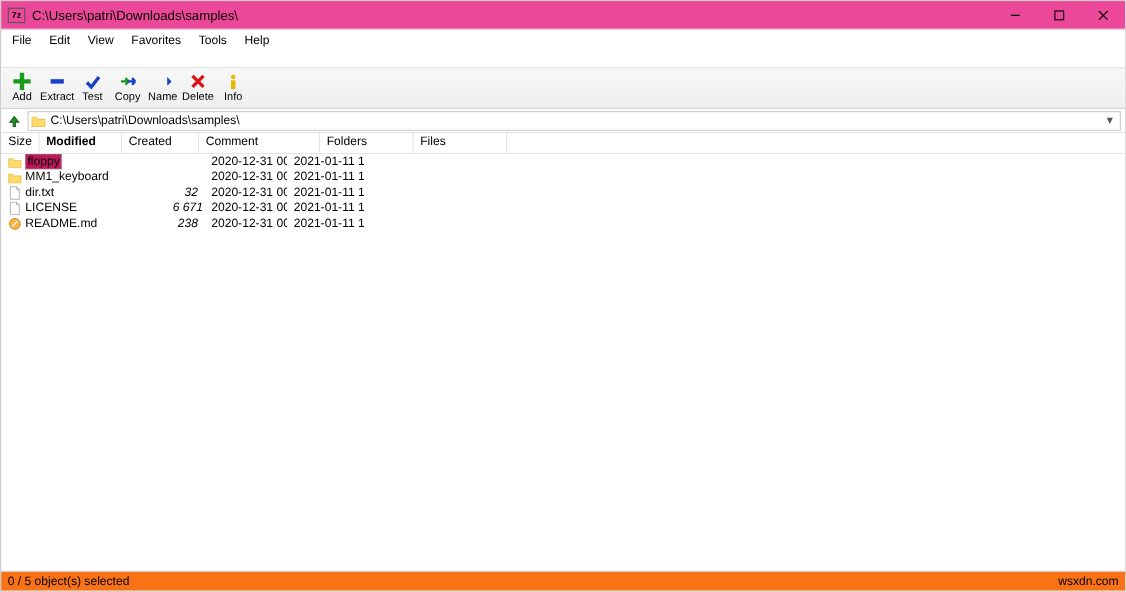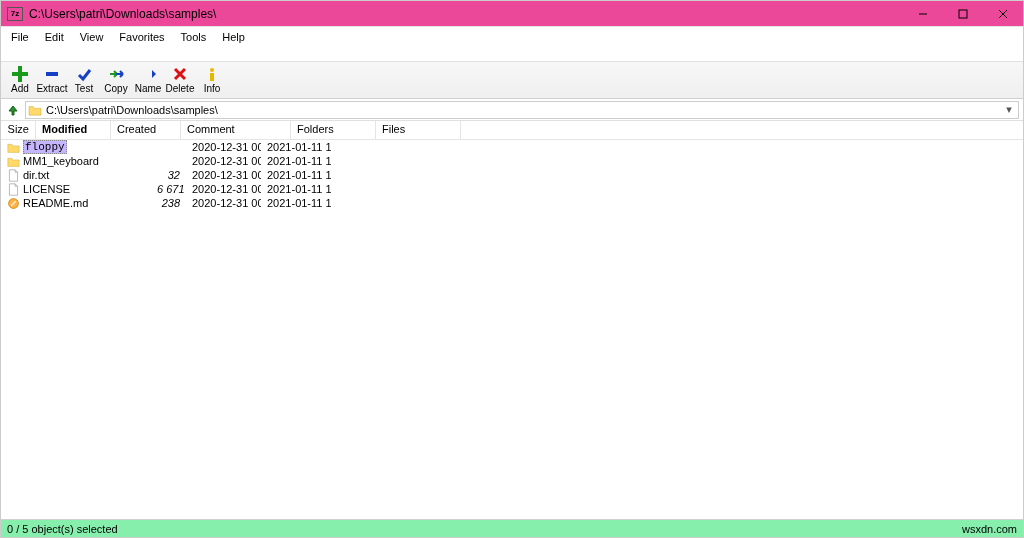--- a/index.html
+++ b/index.html
@@ -24,31 +24,31 @@
 .headers .col { border-right: 1px solid #e5e5e5; padding: 2px 6px; overflow: hidden; white-space: nowrap; }
 .col-name { width: 150px; }
 .col-size { width: 35px; text-align: right; }
 .col-modified { width: 75px; font-weight: bold; }
 .col-created { width: 70px; }
 .col-comment { width: 110px; }
 .col-folders { width: 85px; }
 .col-files { width: 85px; }
 .filegrid { flex: 1; overflow: auto; }
 .row { height: 14px; display: flex; align-items: center; }
-.row.selected .cell-name span.nm { border: 1px dotted #888; background: #c4b5fd; padding: 0 1px; font-family: Liberation Mono, monospace; }
+.row.selected .cell-name span.nm { border: 1px dotted #888; background: #be185d; padding: 0 1px; }
 .cell { padding: 0 6px; overflow: hidden; white-space: nowrap; }
 .cell-name { width: 150px; display: flex; align-items: center; gap: 3px; }
 .cell-size { width: 35px; text-align: right; font-style: italic; }
 .cell-modified { width: 75px; }
 .cell-created { width: 70px; }
 .file-ico { width: 13px; height: 13px; display: block; flex-shrink: 0; }
 .folder-svg { fill: #ffd96a; stroke: #c9a227; stroke-width: 0.5; }
 .file-svg { fill: #fff; stroke: #888; stroke-width: 0.7; }
 .readme-svg { fill: #ffb347; stroke: #c77c00; }
-.statusbar { height: 18px; border-top: 1px solid #d0d0d0; display: flex; align-items: center; justify-content: space-between; padding: 0 6px; background: #86efac; font-size: 11px; }
+.statusbar { height: 18px; border-top: 1px solid #d0d0d0; display: flex; align-items: center; justify-content: space-between; padding: 0 6px; background: #f97316; font-size: 11px; }
 </style>
 </head>
 <body>
 
 <div class="titlebar">
   <div class="app-icon">7z</div>
   <div class="title">C:\Users\patri\Downloads\samples\</div>
   <div class="win-btn">
       <svg width="10" height="10">
         <line x1="1" y1="5" x2="9" y2="5" stroke="#000"></line>

